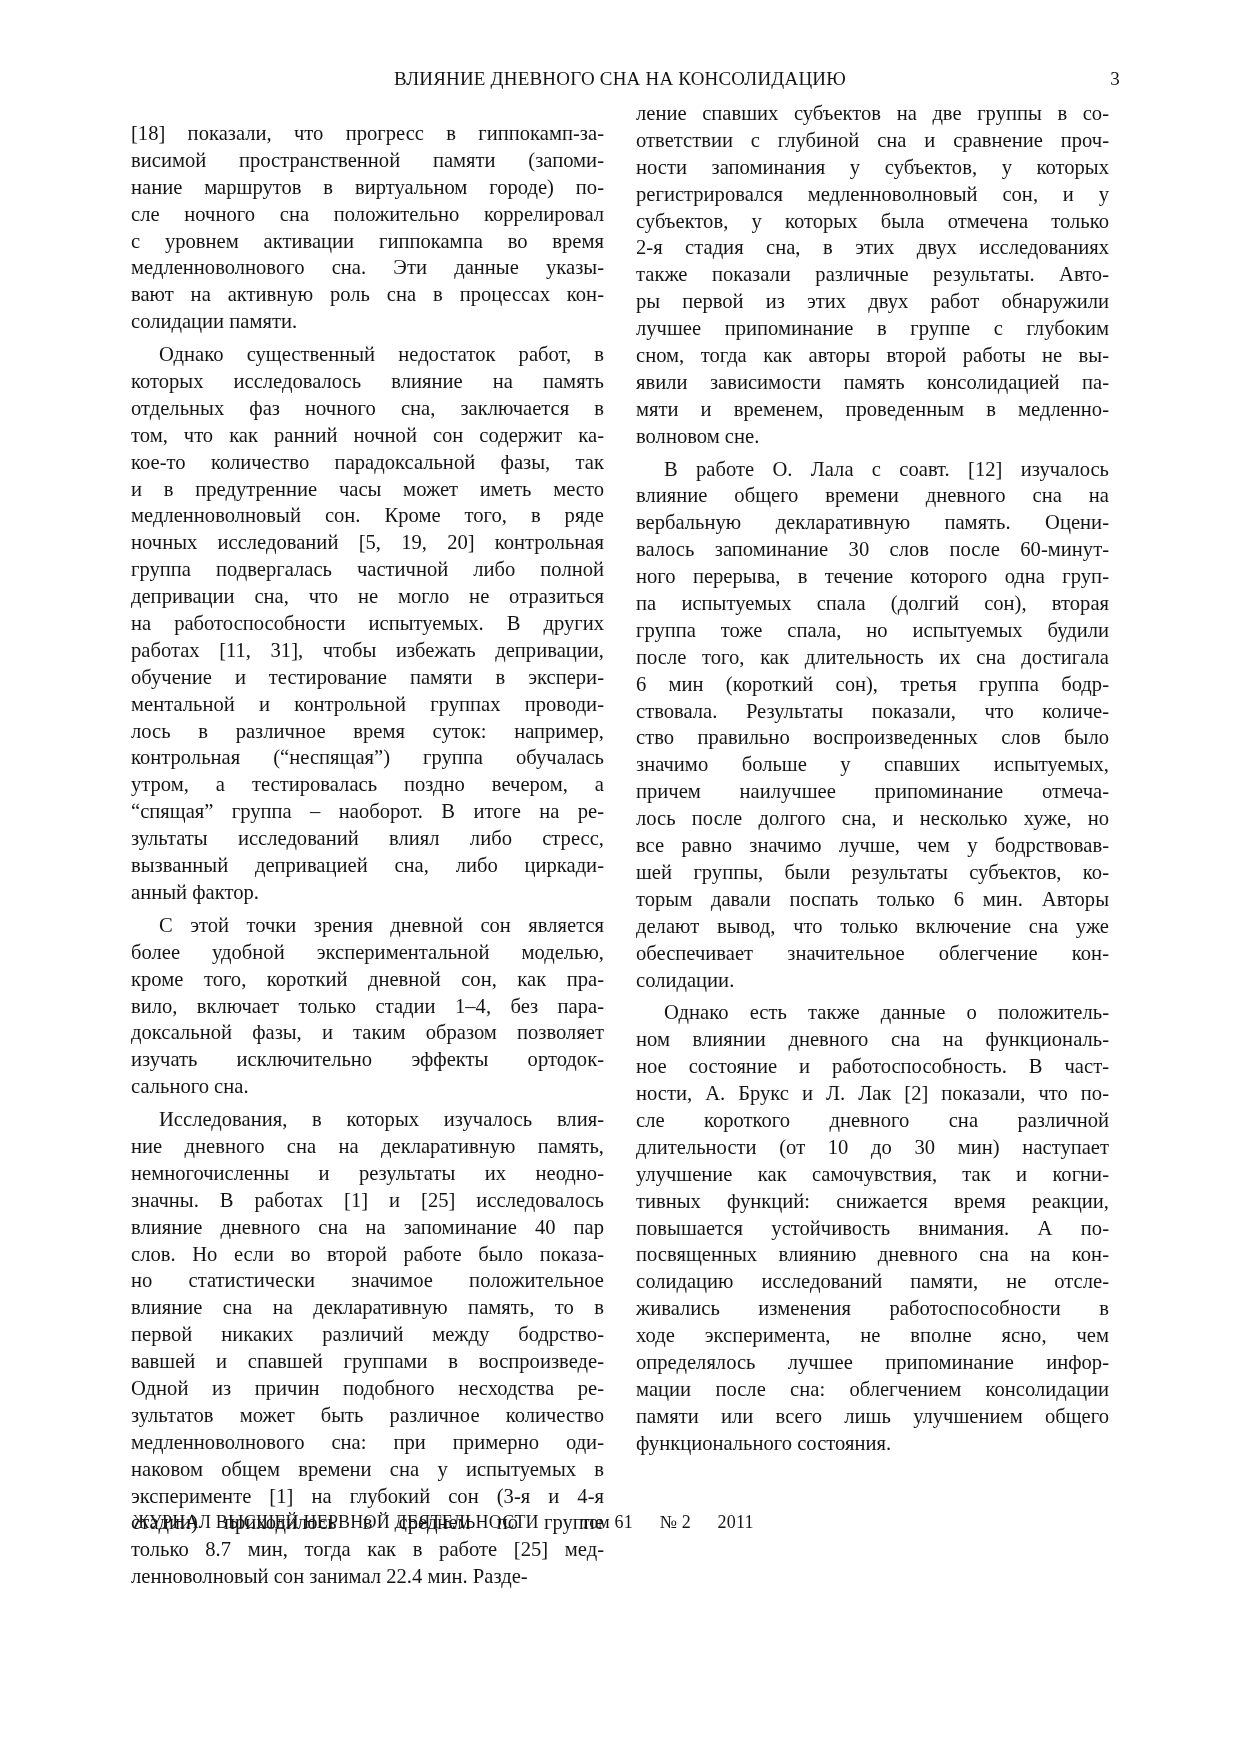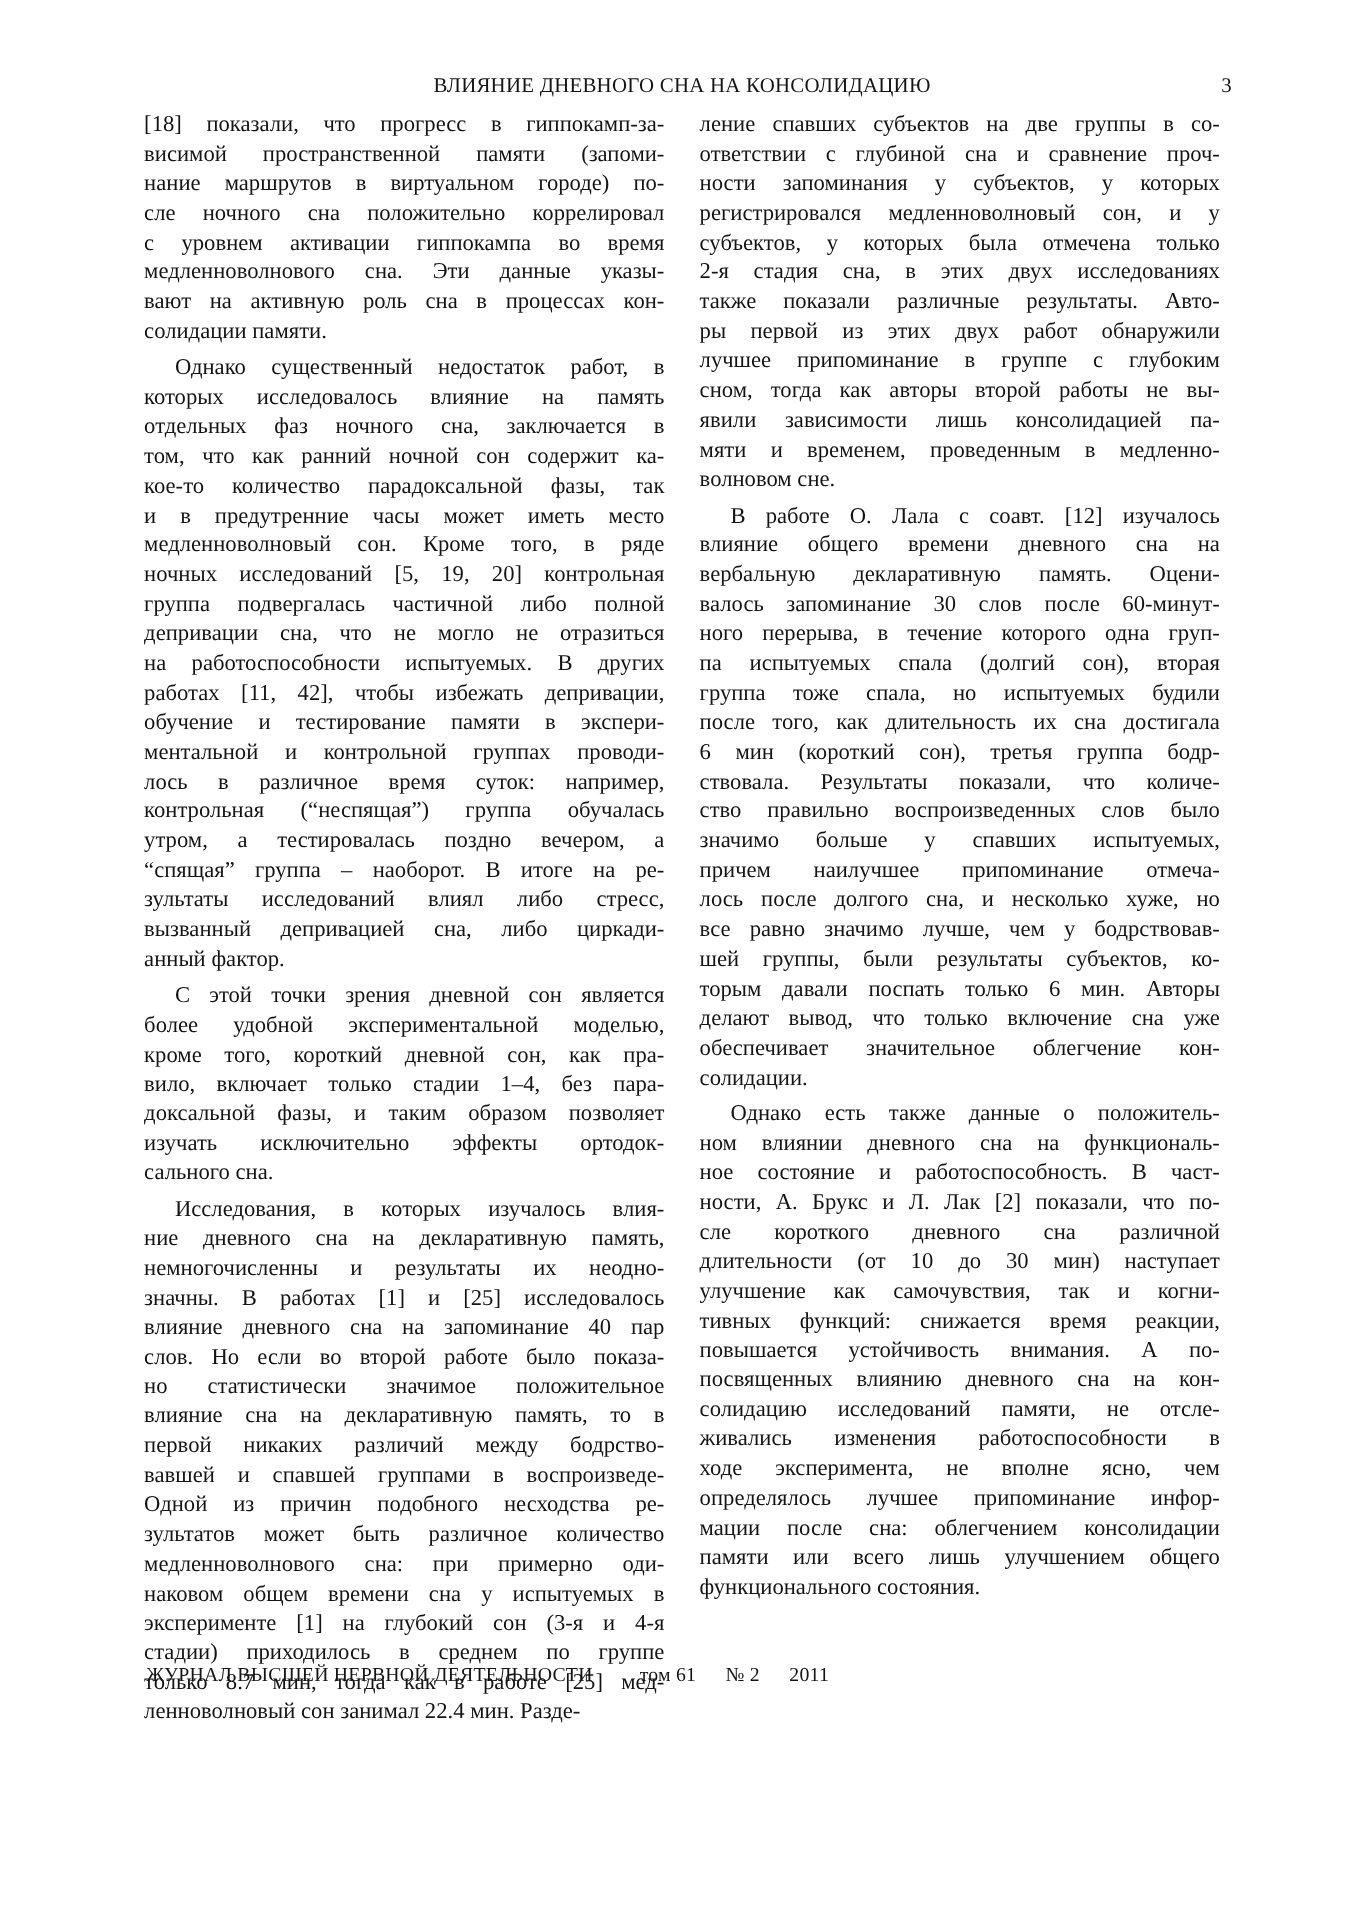--- a/index.html
+++ b/index.html
@@ -10,21 +10,21 @@
     .running-head {
       position: absolute; top: 68px; left: 120px; width: 1000px; height: 24px;
       font-size: 19px; letter-spacing: 0.2px;
     }
     .running-title { position: absolute; left: 0; right: 0; text-align: center; top: 0; }
     .page-number { position: absolute; right: 0; top: 0; }
     .column {
       position: absolute; top: 100px; width: 473px;
       font-size: 20.6px; line-height: 26.9px;
     }
-    .col-left { left: 131px; }
+    .col-left { left: 131px; margin-top: 20px; }
     .col-right { left: 636px; }
     .line {
       display: block; white-space: nowrap; text-align: justify; text-align-last: justify;
       height: 26.9px; overflow: visible;
     }
     .line.last { text-align-last: left; }
     .line.indent { padding-left: 28px; }
     .para-gap { height: 6px; }
     .footer {
       position: absolute; top: 1512px; left: 133px; font-size: 18px; letter-spacing: 0.2px;
@@ -60,21 +60,21 @@
       <span class="line">которых исследовалось влияние на память</span>
       <span class="line">отдельных фаз ночного сна, заключается в</span>
       <span class="line">том, что как ранний ночной сон содержит ка-</span>
       <span class="line">кое-то количество парадоксальной фазы, так</span>
       <span class="line">и в предутренние часы может иметь место</span>
       <span class="line">медленноволновый сон. Кроме того, в ряде</span>
       <span class="line">ночных исследований [5, 19, 20] контрольная</span>
       <span class="line">группа подвергалась частичной либо полной</span>
       <span class="line">депривации сна, что не могло не отразиться</span>
       <span class="line">на работоспособности испытуемых. В других</span>
-      <span class="line">работах [11, 42], чтобы избежать депривации,</span>
+      <span class="line">работах [11, 31], чтобы избежать депривации,</span>
       <span class="line">обучение и тестирование памяти в экспери-</span>
       <span class="line">ментальной и контрольной группах проводи-</span>
       <span class="line">лось в различное время суток: например,</span>
       <span class="line">контрольная (“неспящая”) группа обучалась</span>
       <span class="line">утром, а тестировалась поздно вечером, а</span>
       <span class="line">“спящая” группа – наоборот. В итоге на ре-</span>
       <span class="line">зультаты исследований влиял либо стресс,</span>
       <span class="line">вызванный депривацией сна, либо циркади-</span>
       <span class="line last">анный фактор.</span>
     </div>
@@ -115,21 +115,21 @@
       <span class="line">ление спавших субъектов на две группы в со-</span>
       <span class="line">ответствии с глубиной сна и сравнение проч-</span>
       <span class="line">ности запоминания у субъектов, у которых</span>
       <span class="line">регистрировался медленноволновый сон, и у</span>
       <span class="line">субъектов, у которых была отмечена только</span>
       <span class="line">2-я стадия сна, в этих двух исследованиях</span>
       <span class="line">также показали различные результаты. Авто-</span>
       <span class="line">ры первой из этих двух работ обнаружили</span>
       <span class="line">лучшее припоминание в группе с глубоким</span>
       <span class="line">сном, тогда как авторы второй работы не вы-</span>
-      <span class="line">явили зависимости лишь консолидацией па-</span>
+      <span class="line">явили зависимости память консолидацией па-</span>
       <span class="line">мяти и временем, проведенным в медленно-</span>
       <span class="line last">волновом сне.</span>
     </div>
     <div class="para-gap"></div>
     <div class="paragraph">
       <span class="line indent">В работе О. Лала с соавт. [12] изучалось</span>
       <span class="line">влияние общего времени дневного сна на</span>
       <span class="line">вербальную декларативную память. Оцени-</span>
       <span class="line">валось запоминание 30 слов после 60-минут-</span>
       <span class="line">ного перерыва, в течение которого одна груп-</span>

